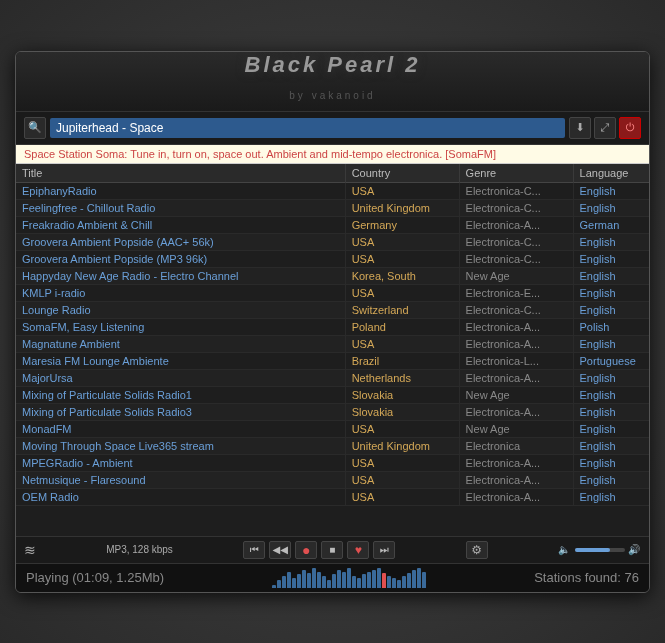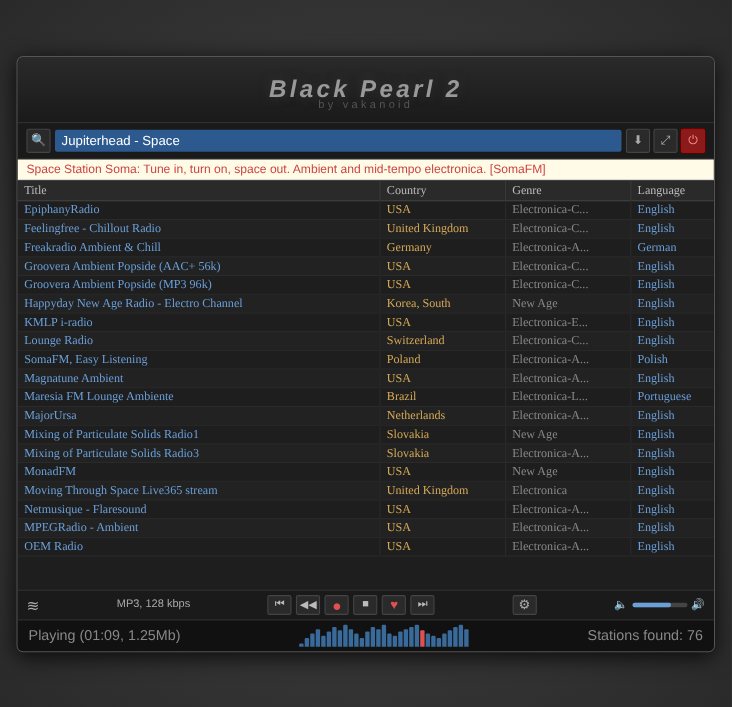--- a/index.html
+++ b/index.html
@@ -18,21 +18,21 @@
       background: #1a1a1a;
       border: 1px solid #555;
       border-radius: 6px;
       overflow: hidden;
       box-shadow: 0 4px 20px rgba(0,0,0,0.8);
     }
     .title-bar {
       background: linear-gradient(180deg, #2a2a2a 0%, #1a1a1a 100%);
       height: 60px;
       display: flex;
-      align-items: center;
+      align-items: flex-start;
       justify-content: center;
       position: relative;
       border-bottom: 1px solid #333;
     }
     .title-bar-text {
       color: #888;
       font-size: 20px;
       font-weight: bold;
       letter-spacing: 2px;
     }
@@ -106,21 +106,20 @@
       color: #c44;
       border-bottom: 1px solid #ccc;
       white-space: nowrap;
       overflow: hidden;
       text-overflow: ellipsis;
     }
     .table-container {
       background: #1e1e1e;
       overflow-y: auto;
       height: 372px;
-      font-family: Liberation Serif, serif;
     }
     .table-container::-webkit-scrollbar {
       width: 12px;
     }
     .table-container::-webkit-scrollbar-track {
       background: #2a2a2a;
     }
     .table-container::-webkit-scrollbar-thumb {
       background: #555;
       border: 1px solid #333;
@@ -404,27 +403,27 @@
             <td class="col-genre genre">New Age</td>
             <td class="col-lang lang">English</td>
           </tr>
           <tr>
             <td class="col-title">Moving Through Space Live365 stream</td>
             <td class="col-country country">United Kingdom</td>
             <td class="col-genre genre">Electronica</td>
             <td class="col-lang lang">English</td>
           </tr>
           <tr>
+            <td class="col-title">MPEGRadio - Ambient</td>
+            <td class="col-country country">USA</td>
+            <td class="col-genre genre">Electronica-A...</td>
+            <td class="col-lang lang">English</td>
+          </tr>
+          <tr>
             <td class="col-title">Netmusique - Flaresound</td>
-            <td class="col-country country">USA</td>
-            <td class="col-genre genre">Electronica-A...</td>
-            <td class="col-lang lang">English</td>
-          </tr>
-          <tr>
-            <td class="col-title">MPEGRadio - Ambient</td>
             <td class="col-country country">USA</td>
             <td class="col-genre genre">Electronica-A...</td>
             <td class="col-lang lang">English</td>
           </tr>
           <tr>
             <td class="col-title">OEM Radio</td>
             <td class="col-country country">USA</td>
             <td class="col-genre genre">Electronica-A...</td>
             <td class="col-lang lang">English</td>
           </tr>

